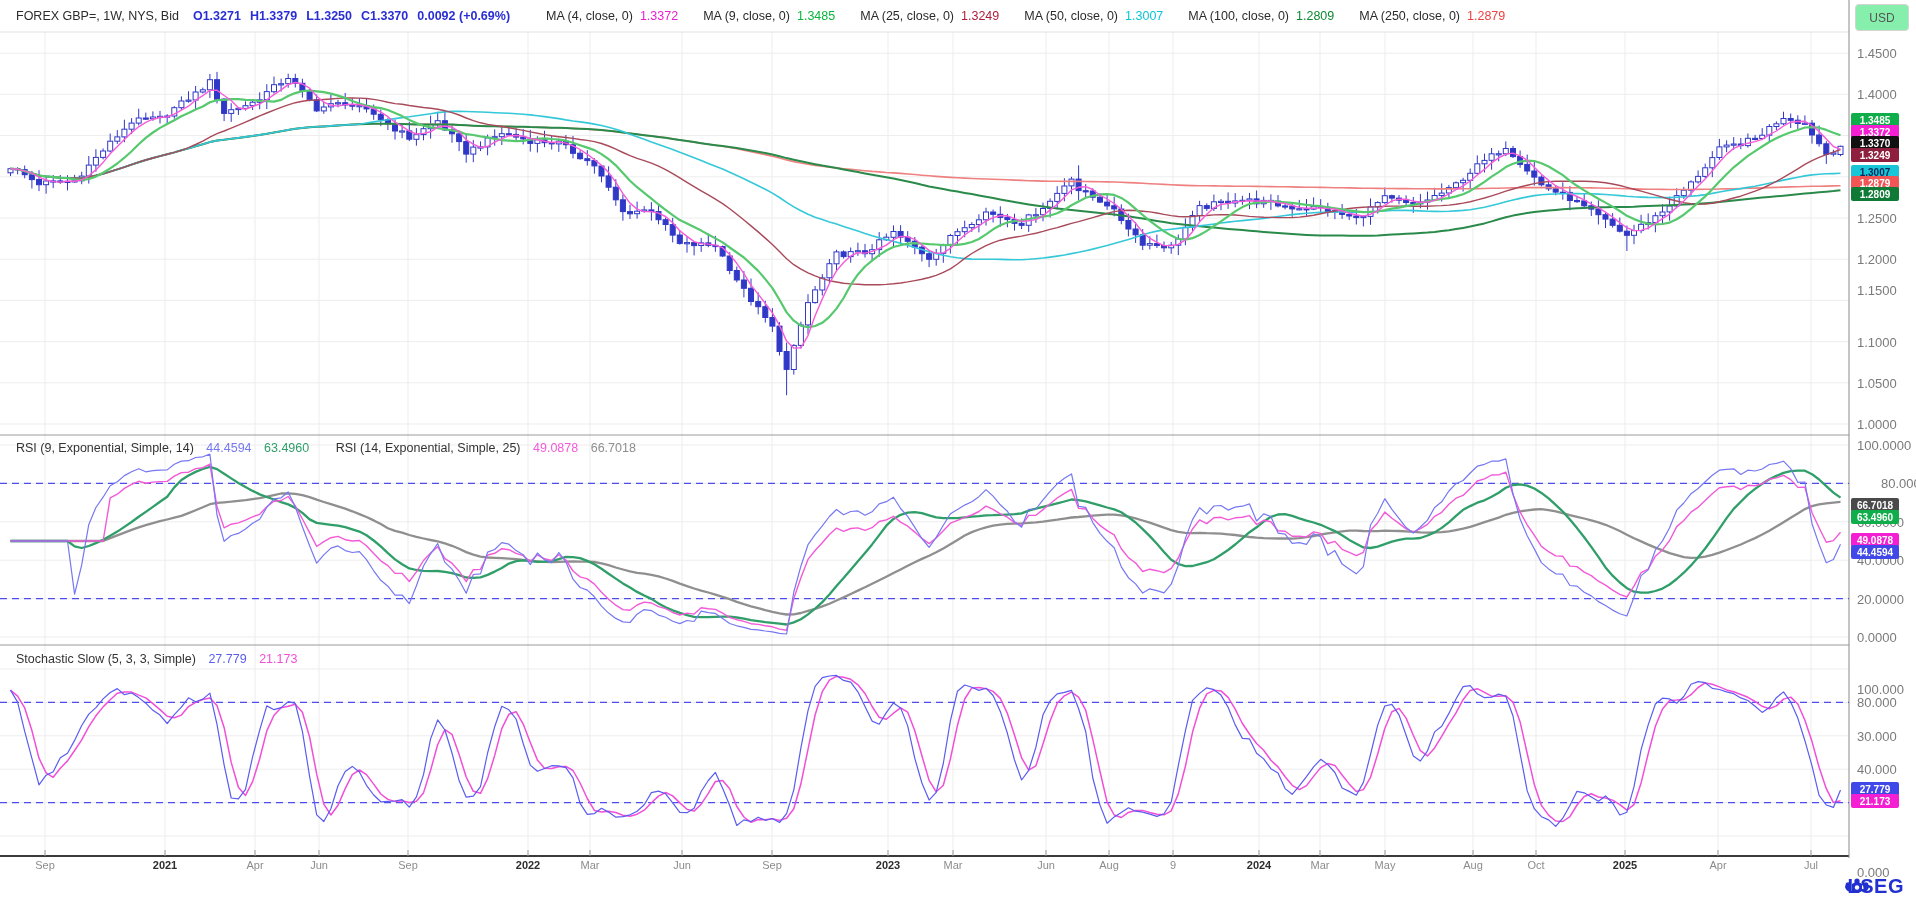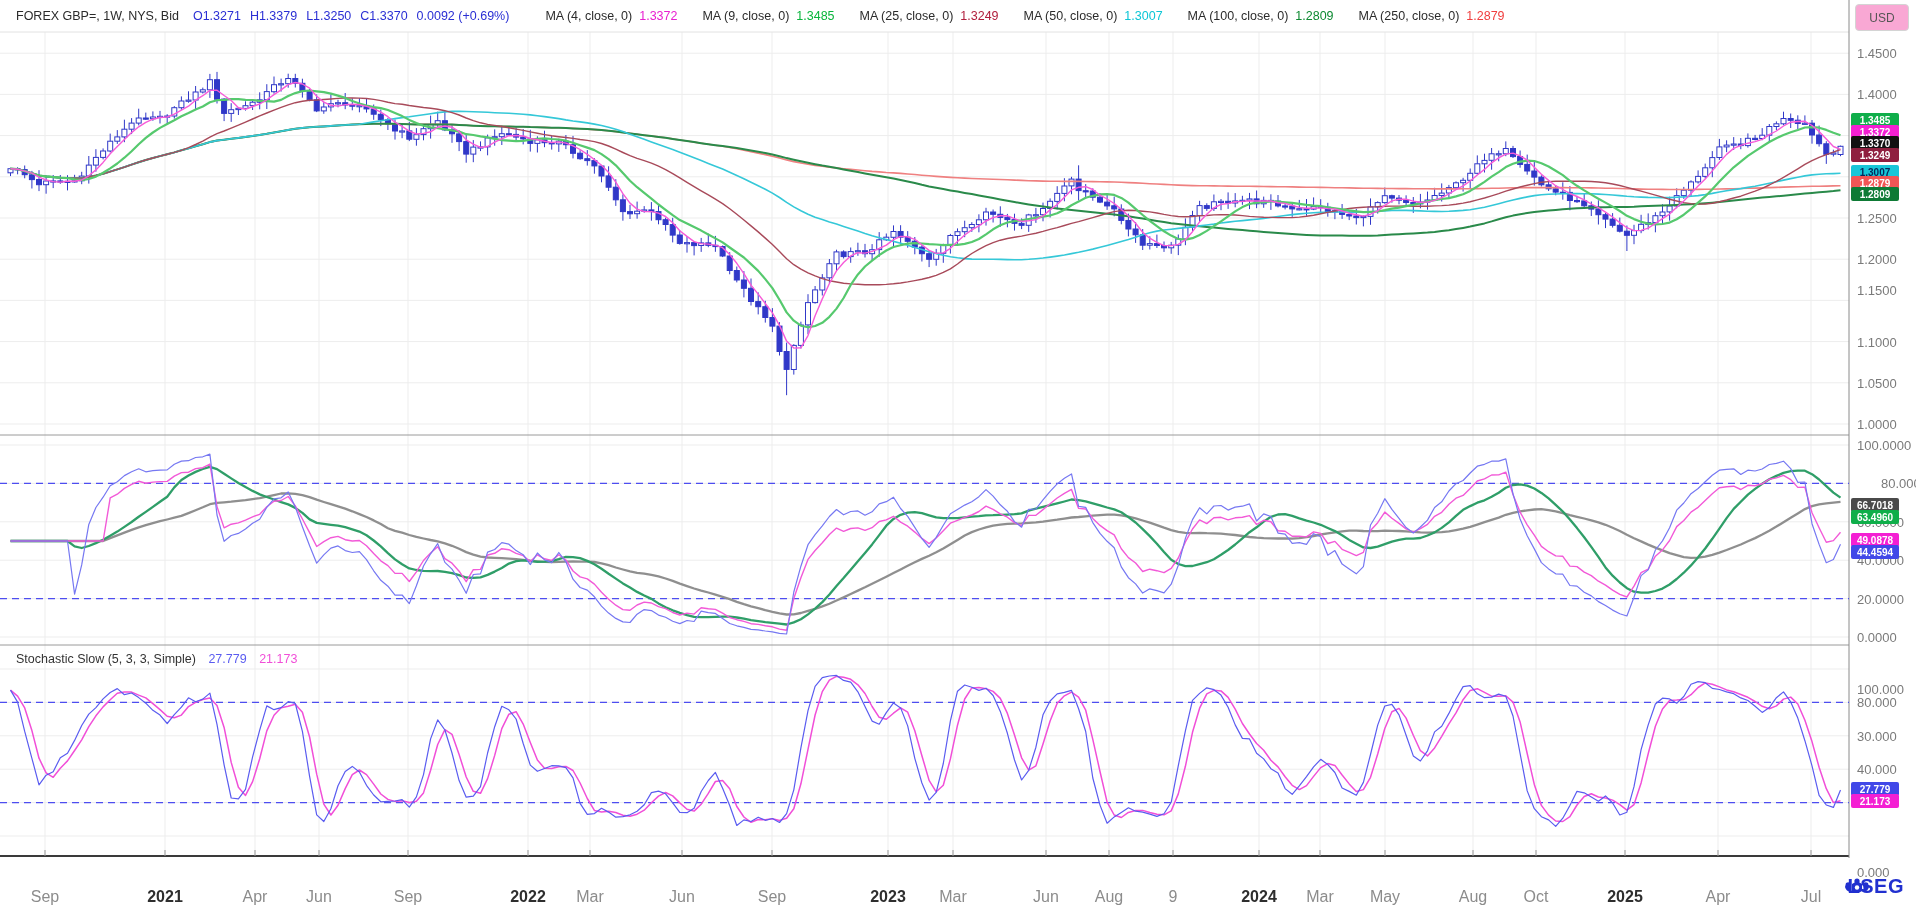--- a/index.html
+++ b/index.html
@@ -3,37 +3,37 @@
 <meta charset="utf-8">
 <style>
   html,body{margin:0;padding:0;background:#fff;}
   #app{position:relative;width:1916px;height:905px;background:#fff;overflow:hidden;
        font-family:"Liberation Sans",sans-serif;-webkit-font-smoothing:antialiased;}
   svg{position:absolute;left:0;top:0;}
   
   .hdr{position:absolute;left:0;top:0;width:1840px;height:32px;display:flex;align-items:center;
        padding-left:16px;font-size:12.5px;color:#2b2b2b;white-space:nowrap;}
   .hdr span{margin-right:9px;}
-  .hdr .num{color:#2a2fd4;}
+  .hdr .num{color:#2a2fd4;font-weight:bold;}
   .hdr .gap{margin-right:20px;}
   #ma-legend{display:flex;}
   .ma-item{display:flex;margin-left:16px;}
   .ma-item .lbl{color:#2b2b2b;margin-right:7px;}
   .usd{position:absolute;right:7px;top:4px;width:52px;height:25px;border:1px solid #d4d4d4;
        border-radius:4px;display:flex;align-items:center;justify-content:center;color:#555;
-       font-size:12px;background:#f9a8d4;}
+       font-size:12px;background:#86efac;}
   
   #overlay{position:absolute;left:0;top:0;width:1916px;height:905px;pointer-events:none;}
   .axlab{position:absolute;left:1857px;color:#7a7a7a;font-size:13px;transform:translateY(-50%);}
   .badge{position:absolute;left:1851px;min-width:40px;text-align:center;font-size:10px;font-weight:700;
          padding:1.5px 4px;border-radius:2px;transform:translateY(-50%);}
   .ptitle{position:absolute;font-size:12.5px;color:#333;white-space:nowrap;}
   .ptitle span{margin-right:9px;}
   .ptitle .t2{margin-left:14px;}
-  .tlab{position:absolute;top:888px;transform:translateX(-50%);font-size:16px;color:#8c8c8c;}
+  .tlab{position:absolute;top:859px;transform:translateX(-50%);font-size:11px;color:#8c8c8c;}
   .tlab.year{color:#2e2e2e;font-weight:700;}
   .panelhit{position:absolute;left:0;width:1849px;}
   
   .brand{position:absolute;right:12px;top:875px;display:flex;align-items:center;}
   .brand .txt{color:#2130cf;font-weight:700;font-size:20px;letter-spacing:0.5px;margin-left:6px;}
 </style>
 </head>
 <body>
 
 <div id="app">
@@ -679,20 +679,28 @@
       </div>
   </div>
   <div class="usd">USD</div>
 
   <div class="panelhit" style="top:32px;height:403px;"></div>
   <div class="panelhit" style="top:435px;height:210px;"></div>
   <div class="panelhit" style="top:645px;height:211px;"></div>
   <div class="panelhit" style="top:856px;height:20px;"></div>
   <div style="position:absolute;left:1849px;top:32px;width:67px;height:824px;"></div>
 
+  <div class="ptitle" style="left:16px;top:441px;">
+    <span>RSI (9, Exponential, Simple, 14)</span>
+    <span style="color: rgb(118, 120, 242);">44.4594</span>
+    <span style="color: rgb(47, 158, 104);">63.4960</span>
+    <span class="t2">RSI (14, Exponential, Simple, 25)</span>
+    <span style="color: rgb(242, 90, 216);">49.0878</span>
+    <span style="color: rgb(143, 143, 143);">66.7018</span>
+  </div>
   <div class="ptitle" style="left:16px;top:652px;">
     <span>Stochastic Slow (5, 3, 3, Simple)</span>
     <span style="color: rgb(90, 92, 240);">27.779</span>
     <span style="color: rgb(241, 79, 216);">21.173</span>
   </div>
 
   <div id="overlay">
       <div class="axlab" style="top: 53.2px;">1.4500</div>
       <div class="axlab" style="top: 94.4px;">1.4000</div>
       <div class="axlab" style="top: 135.6px;">1.3500</div>

